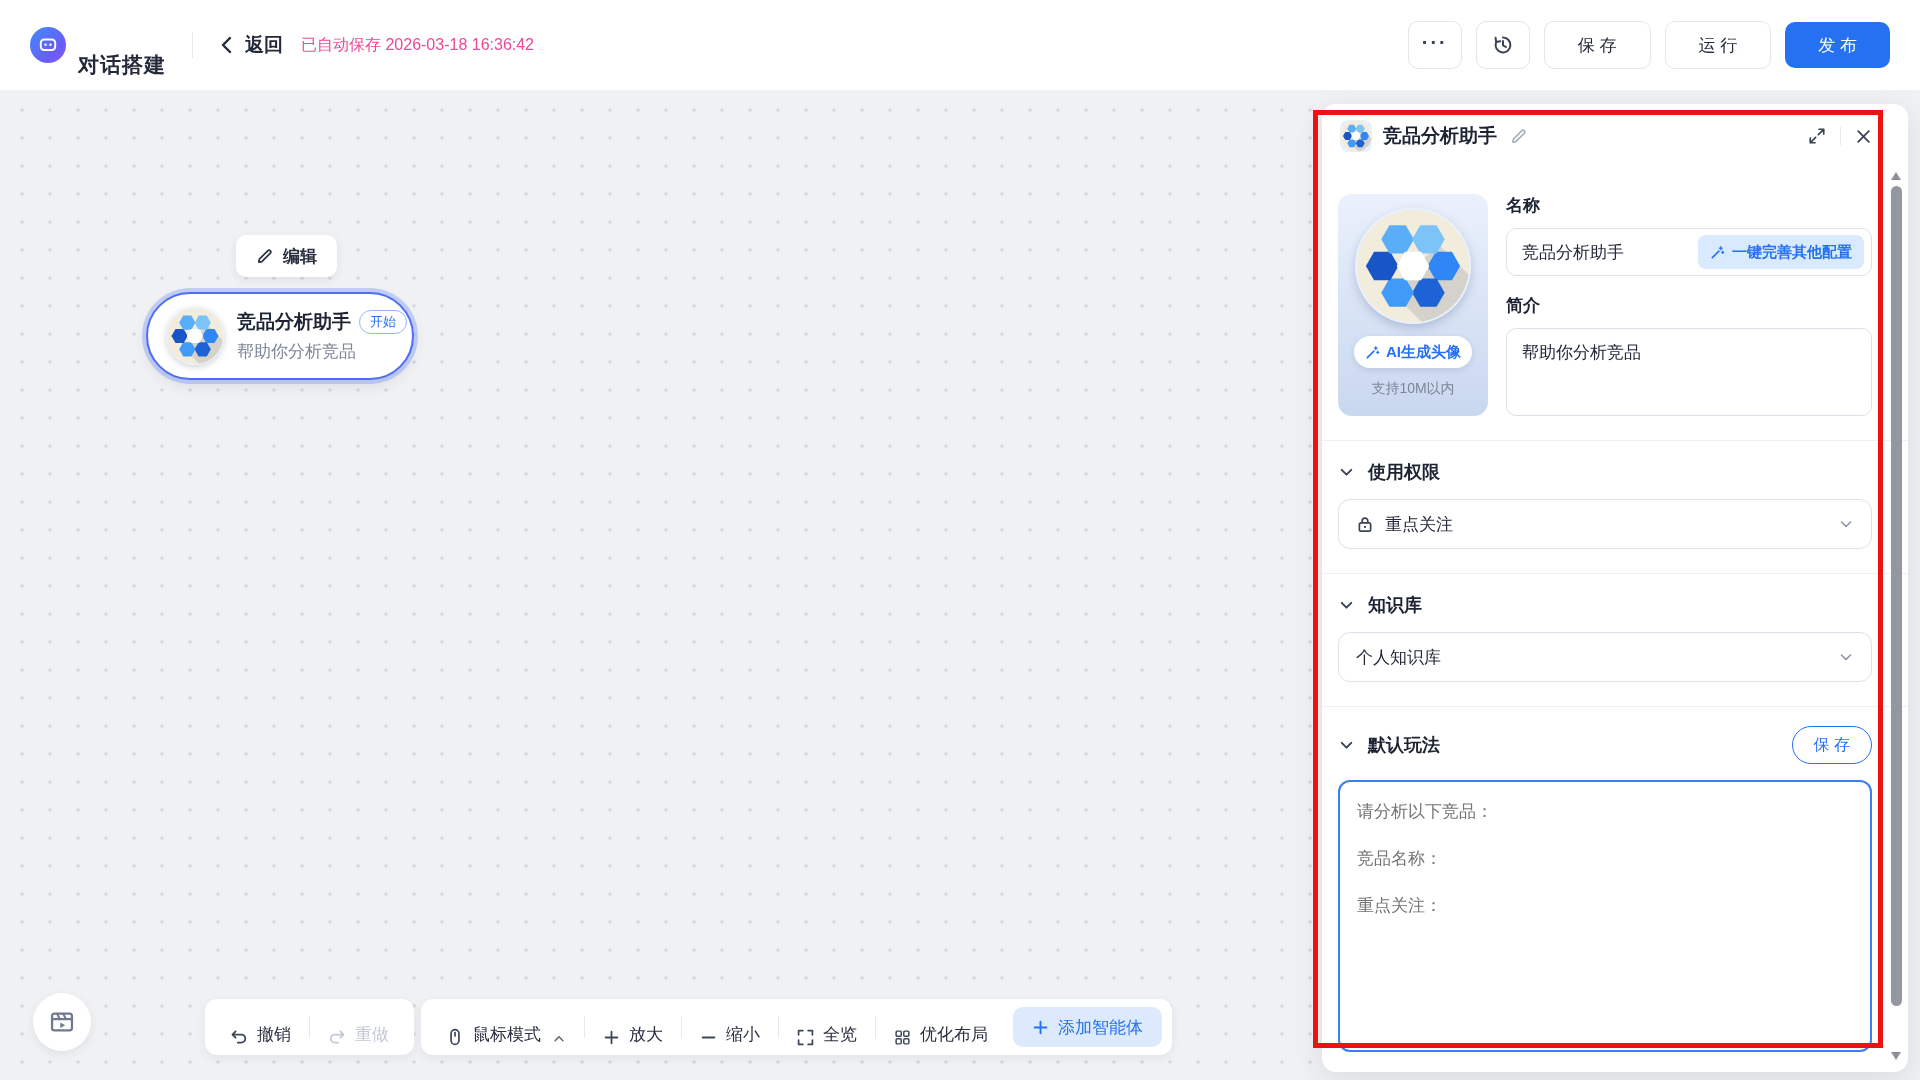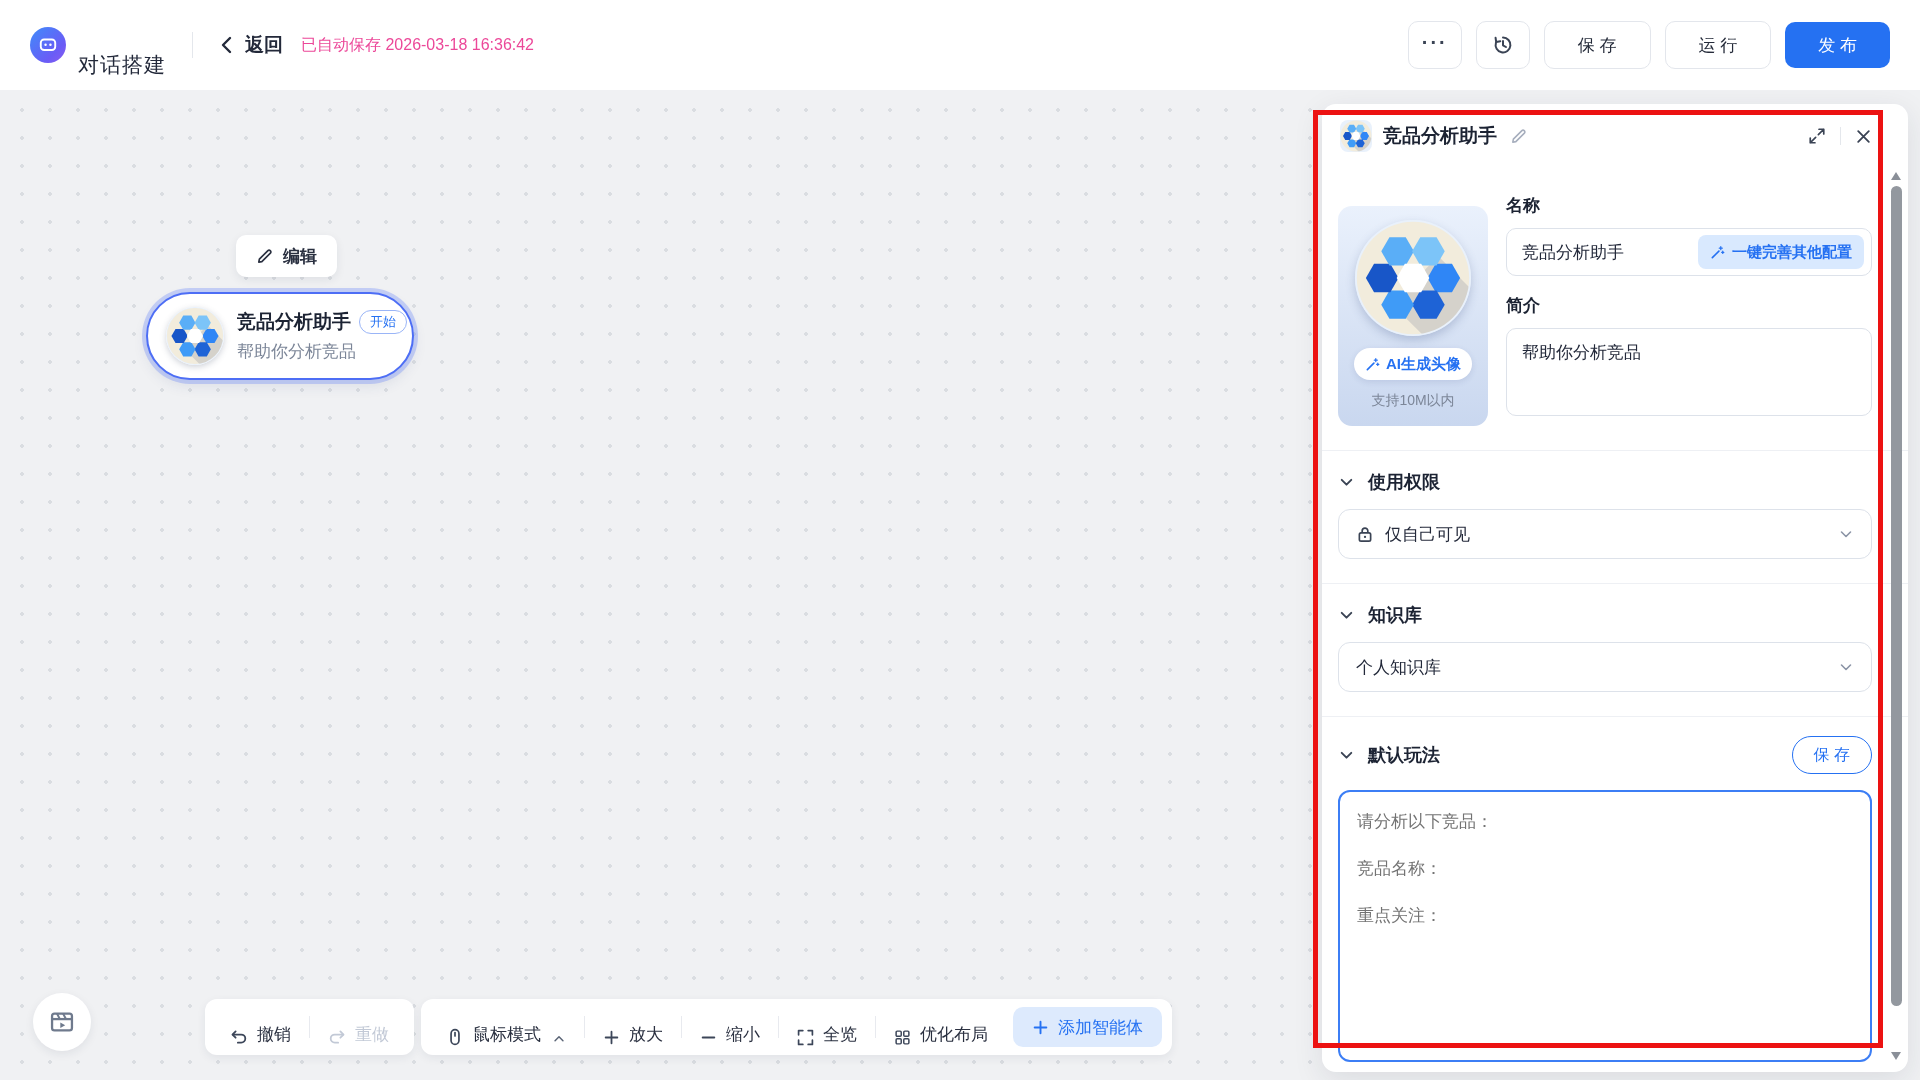--- a/index.html
+++ b/index.html
@@ -12,21 +12,21 @@
   
   .topbar{
     position:absolute;left:0;top:0;width:1920px;height:90px;background:#fff;
     display:flex;align-items:center;padding:0 30px;box-sizing:border-box;z-index:20;
   }
   .logo-badge{
     width:36px;height:36px;border-radius:50%;
     background:linear-gradient(135deg,#3f8cfa,#6a5cf6 70%,#8a5bf0);
     display:flex;align-items:center;justify-content:center;margin-right:12px;flex:0 0 auto;
   }
-  .brand{font-size:21px;font-weight:400;letter-spacing:1px;margin-top:39px;}
+  .brand{font-size:21px;font-weight:700;letter-spacing:1px;margin-top:39px;}
   .vdiv{width:1px;height:26px;background:#e4e7ec;margin:0 26px;}
   .back{display:flex;align-items:center;gap:10px;font-size:19px;font-weight:700;cursor:pointer;}
   .autosave{margin-left:18px;font-size:16px;color:#ec4899;font-weight:400;}
   .title-center{
     position:absolute;left:0;right:0;top:0;height:90px;display:flex;align-items:center;justify-content:center;
     font-size:19px;color:#1d2433;pointer-events:none;
   }
   .tb-right{margin-left:auto;display:flex;align-items:center;gap:14px;}
   .icon-btn{
     min-width:52px;height:46px;border:1px solid #e3e6ec;border-radius:10px;background:#fff;
@@ -111,21 +111,21 @@
     display:flex;align-items:center;padding:0 4px;justify-content:space-between;
   }
   .tab{
     padding:9px 21px;font-size:17px;color:#555e70;border-radius:8px;cursor:pointer;white-space:nowrap;
   }
   .tab.active{background:#fff;color:#2571f2;font-weight:700;box-shadow:0 1px 4px rgba(30,40,70,.08);}
   .p-body{padding:20px 36px 0 16px;}
   .profile{display:flex;gap:18px;margin-top:12px;}
   .avatar-card{
     width:150px;flex:0 0 auto;border-radius:14px;text-align:center;
-    background:linear-gradient(180deg,#eaf1fc,#c9d7ef);padding:14px 8px 16px;box-sizing:border-box;margin-top:12px;
+    background:linear-gradient(180deg,#eaf1fc,#c9d7ef);padding:14px 8px 16px;box-sizing:border-box;
   }
   .avatar-circ{width:116px;height:116px;border-radius:50%;overflow:hidden;margin:0 auto;
     box-shadow:0 4px 10px rgba(60,80,130,.25);}
   .ai-btn{
     margin:12px auto 0;width:118px;height:32px;background:#fff;border-radius:999px;
     display:flex;align-items:center;justify-content:center;gap:6px;color:#2571f2;font-size:15px;font-weight:700;
     box-shadow:0 2px 6px rgba(40,60,120,.12);cursor:pointer;
   }
   .avatar-hint{margin-top:12px;font-size:14px;color:#7c8698;}
   .fields{flex:1;min-width:0;}
@@ -408,21 +408,21 @@
         <path d="M3.5 5.5 L8 10 L12.5 5.5" fill="none" stroke="currentColor" stroke-width="1.8" stroke-linecap="round" stroke-linejoin="round"></path>
       </svg>
       <span class="sect-title">使用权限</span>
     </div>
     <div class="dropdown">
       <svg width="18" height="18" viewBox="0 0 16 16">
         <rect x="3" y="7" width="10" height="7.3" rx="1.5" fill="none" stroke="#3a4354" stroke-width="1.5"></rect>
         <path d="M5.5 7 V5.2 a2.5 2.5 0 0 1 5 0 V7" fill="none" stroke="#3a4354" stroke-width="1.5"></path>
         <circle cx="8" cy="10.6" r="1" fill="#3a4354"></circle>
       </svg>
-      <span class="dd-text">仅自己可见</span>
+      <span class="dd-text">重点关注</span>
       <svg class="dd-chev" width="16" height="16" viewBox="0 0 16 16">
         <path d="M3.5 6 L8 10.5 L12.5 6" fill="none" stroke="currentColor" stroke-width="1.6" stroke-linecap="round" stroke-linejoin="round"></path>
       </svg>
     </div>
 
     <div class="sect-div"></div>
 
     <div class="sect-head">
       <svg class="chev" width="17" height="17" viewBox="0 0 16 16">
         <path d="M3.5 5.5 L8 10 L12.5 5.5" fill="none" stroke="currentColor" stroke-width="1.8" stroke-linecap="round" stroke-linejoin="round"></path>

